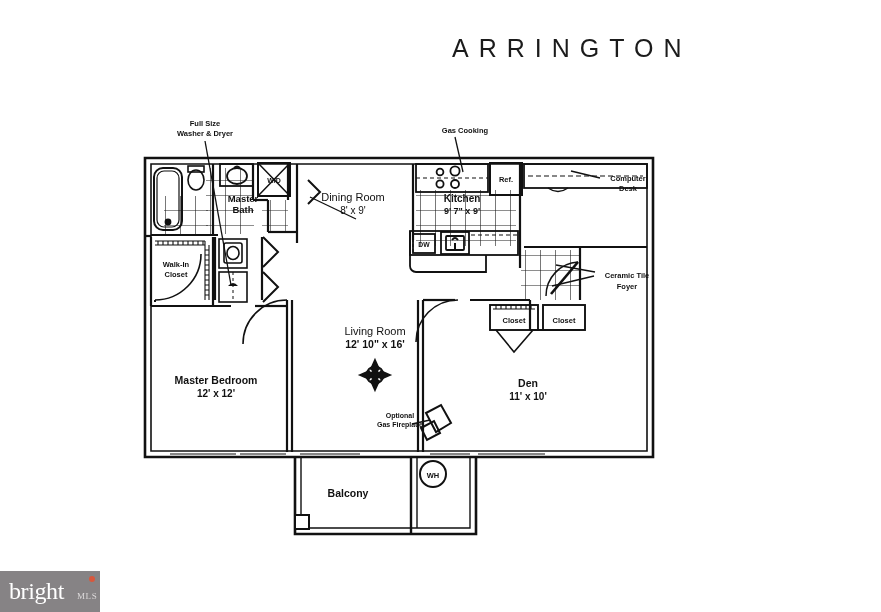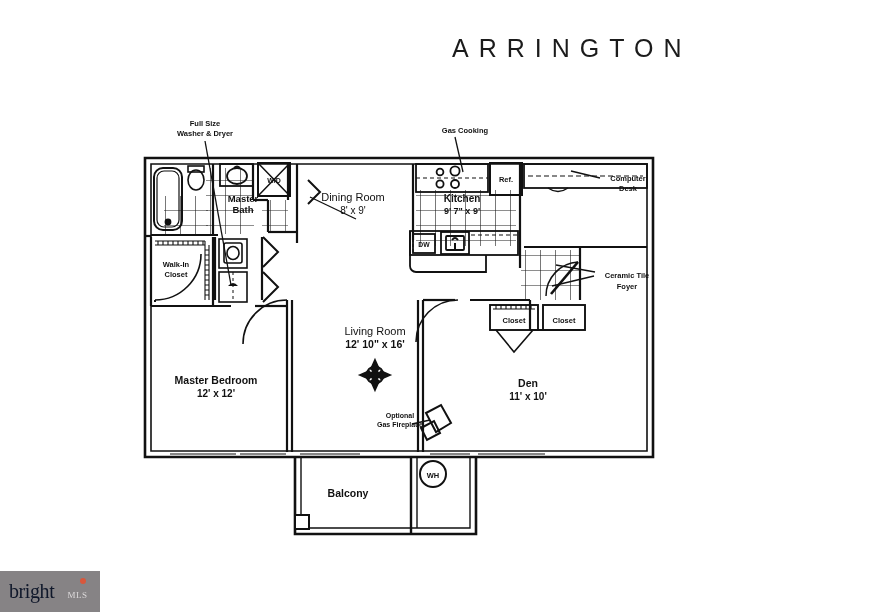--- a/index.html
+++ b/index.html
@@ -25,21 +25,21 @@
   #floorplan-svg{position:absolute;left:0;top:0;}
   .wm{
     position:absolute;
     left:0px; top:571px;
     width:100px; height:41px;
     background:#868385;
     display:flex;align-items:center;justify-content:flex-start;
   }
   .wm-inner{position:relative;padding-left:9px;display:flex;align-items:baseline;}
   .wm-bright{
-    color:#0f172a;font-size:20px;letter-spacing:-0.4px;
+    color:#ffffff;font-size:24px;letter-spacing:-0.4px;
     font-family:"Liberation Serif", serif;position:relative;
   }
   .wm-dot{
     position:absolute;right:2px;top:-2px;width:6px;height:6px;border-radius:50%;
     background:#d8573c;
   }
   .wm-mls{
     color:#dcd9da;font-size:9px;letter-spacing:0.6px;margin-left:13px;
     font-family:"Liberation Serif", serif;
   }

